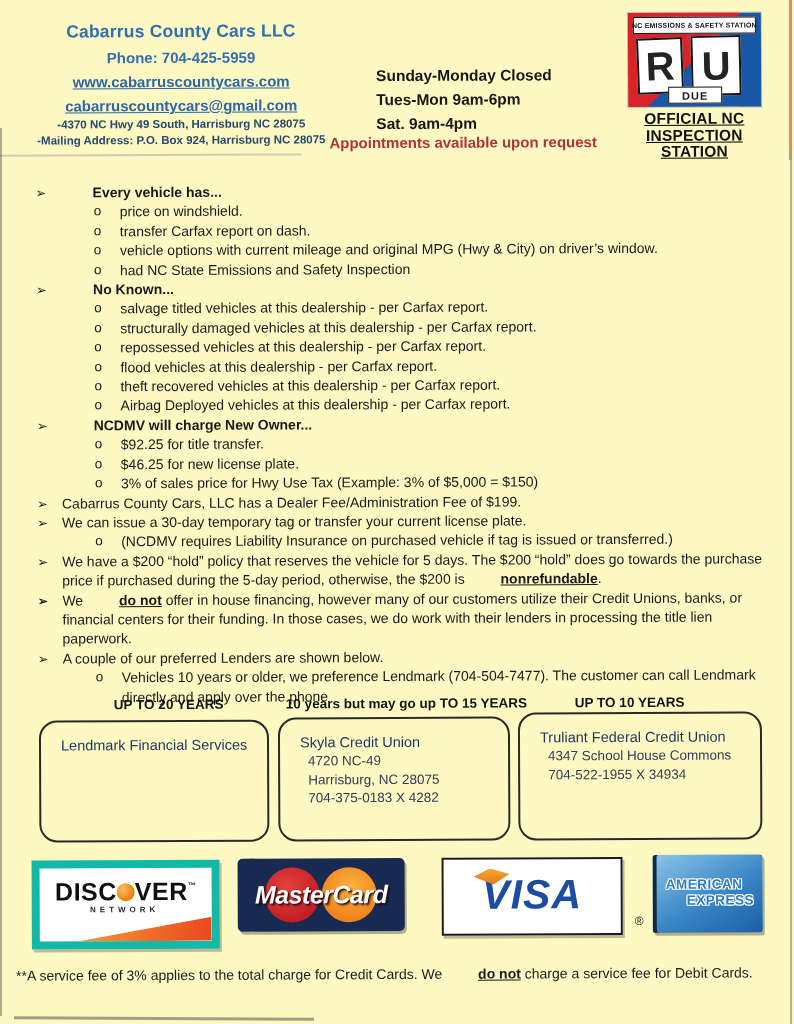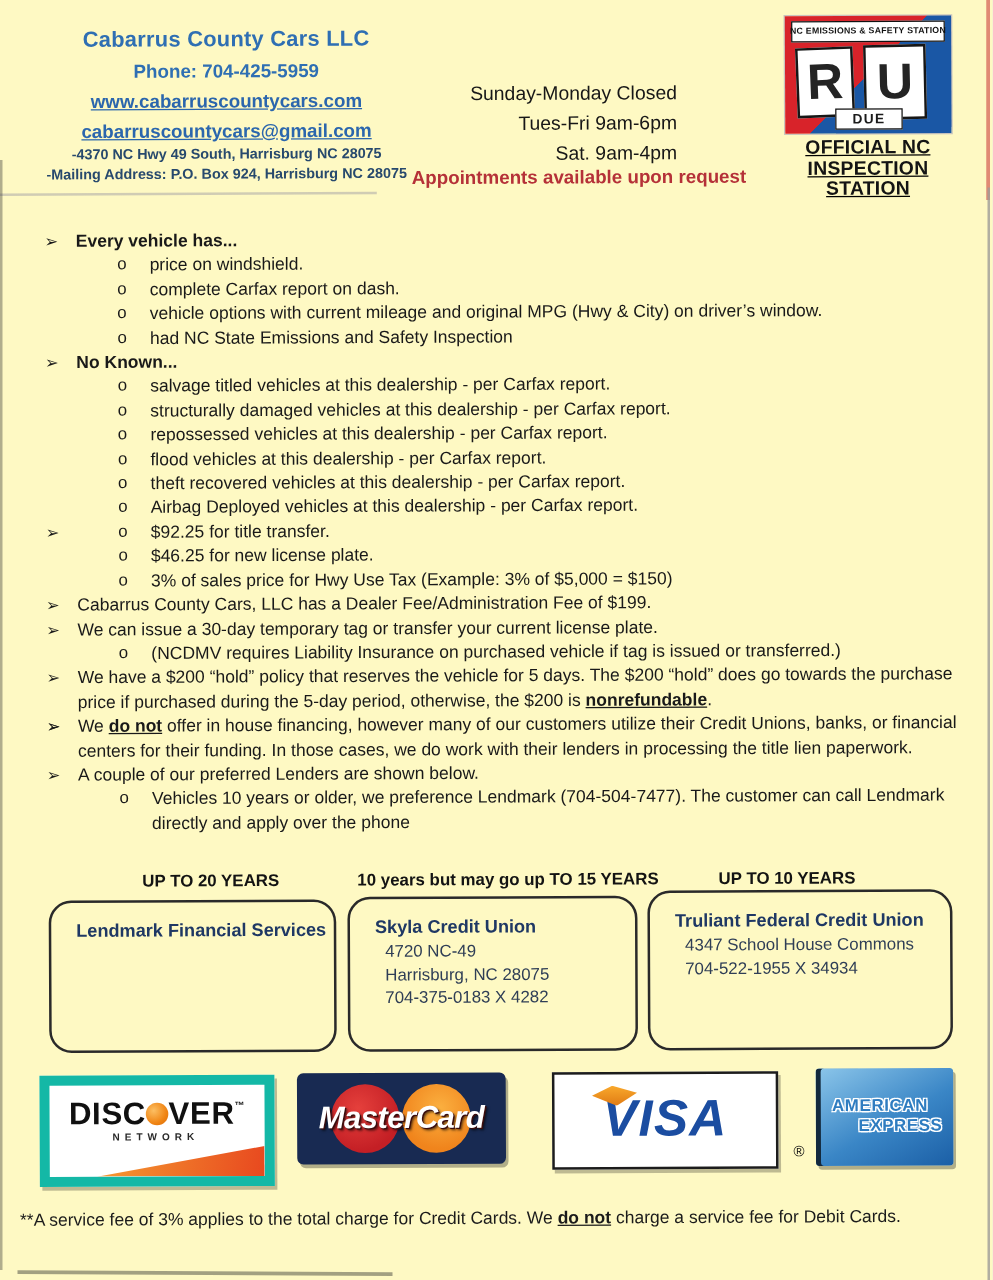--- a/index.html
+++ b/index.html
@@ -9,21 +9,21 @@
 
   
   .hdr-left{position:absolute;left:18px;top:20px;width:330px;text-align:center;}
   .company{font-size:17.5px;font-weight:bold;color:#2f6fb3;letter-spacing:.2px;}
   .phone{font-size:15px;font-weight:bold;color:#2f6fb3;margin-top:7px;}
   .weblink{display:block;font-size:15px;font-weight:bold;color:#2b66ad;text-decoration:underline;margin-top:7px;}
   .addr{font-size:11.5px;font-weight:bold;color:#27496d;margin-top:4px;}
   .hdr-underline{position:absolute;left:0;top:153px;width:303px;height:2px;background:#b7b3ac;opacity:.65;}
 
   .hours{position:absolute;left:378px;top:64px;}
-  .hours div{font-size:15.5px;font-weight:normal;color:#171717;line-height:24px;text-align:right;}
+  .hours div{font-size:15.5px;font-weight:bold;color:#171717;line-height:24px;}
   .appts{position:absolute;left:331px;top:134px;font-size:15px;font-weight:bold;color:#b53138;}
 
   
   .ru-logo{position:absolute;left:630px;top:14px;width:133px;height:94px;
     background:linear-gradient(135deg,#d8232a 50%,#1a57a5 50%);box-shadow:0 0 0 1px #c9c4bd;}
   .ru-banner{position:absolute;left:5px;top:4px;right:5px;height:15px;background:#fff;border:1px solid #111;
     display:flex;align-items:center;justify-content:center;font-size:7px;font-weight:bold;color:#111;letter-spacing:.2px;white-space:nowrap;}
   .ru-letter{position:absolute;width:42px;height:52px;background:#fff;border:2px solid #161616;
     display:flex;align-items:center;justify-content:center;font-size:40px;font-weight:900;color:#242424;
     font-family:"Liberation Sans",sans-serif;}
@@ -35,31 +35,31 @@
   .ru-caption div{font-size:15.5px;font-weight:900;color:#141414;line-height:16.5px;letter-spacing:.2px;}
 
   
   #policy-list{position:absolute;left:30px;top:182px;width:744px;}
   .li{position:relative;font-size:14px;color:#191919;line-height:19.4px;}
   .li.l1{padding-left:32px;}
   .li.l2{padding-left:91px;}
   .li .bullet{position:absolute;font-weight:normal;}
   .li.l1 .bullet{left:7px;top:0;font-size:13px;}
   .li.l2 .bullet{left:65px;top:-1px;font-size:13.5px;}
-  .b{font-weight:bold;}
+  .b{font-weight:bold;margin-left:32px;}
   .u{text-decoration:underline;}
 
   
   .col-hdr{position:absolute;top:696px;font-size:13.5px;font-weight:bold;color:#131313;}
   .ch0{left:113px;} .ch1{left:285px;} .ch2{left:574px;}
   .lender-box{position:absolute;border:2.5px solid #2a2a2a;border-radius:18px;background:transparent;}
   .bx0{left:38px;top:719px;width:226px;height:118px;}
   .bx1{left:277px;top:717px;width:228px;height:120px;}
   .bx2{left:517px;top:713px;width:240px;height:124px;}
-  .lender-name{display:block;margin:15px 0 2px 20px;font-size:14.5px;font-weight:bold;color:#1f3864;}
+  .lender-name{display:block;margin:15px 0 2px 20px;font-size:14.5px;font-weight:normal;color:#1f3864;}
   .lender-lines div{margin-left:28px;font-size:13.5px;color:#2f3e56;line-height:18.5px;}
 
   
   .card{position:absolute;overflow:hidden;}
   .discover{left:30px;top:859px;width:172px;height:73px;background:#fff;border:8px solid #14b8a6;box-shadow:2px 3px 0 rgba(0,0,0,.25);}
   .disc-word{position:absolute;left:0;right:0;top:9px;text-align:center;font-size:25px;font-weight:900;color:#101010;letter-spacing:.5px;white-space:nowrap;}
   .disc-o{display:inline-block;width:18px;height:18px;border-radius:50%;vertical-align:-1px;
     background:radial-gradient(circle at 35% 35%,#fcbf63,#f08514 60%,#d96a07);}
   .disc-tm{font-size:8px;vertical-align:12px;}
   .disc-sub{position:absolute;left:0;right:26px;top:37px;text-align:center;font-size:8px;font-weight:bold;letter-spacing:4px;color:#2a2a2a;padding-left:24px;}
@@ -107,51 +107,51 @@
       <div class="phone">Phone:  704-425-5959</div>
       <span class="weblink">www.cabarruscountycars.com</span>
       <span class="weblink">cabarruscountycars@gmail.com</span>
       <div class="addr">-4370 NC Hwy 49 South, Harrisburg NC 28075</div>
       <div class="addr">-Mailing Address:  P.O. Box 924, Harrisburg NC 28075</div>
     </div>
     <div class="hdr-underline"></div>
 
     <div class="hours">
       <div>Sunday-Monday Closed</div>
-      <div>Tues-Fri 9am-6pm</div>
+      <div>Tues-Mon 9am-6pm</div>
       <div>Sat. 9am-4pm</div>
     </div>
     <div class="appts">Appointments available upon request</div>
 
     <div class="ru-logo">
       <div class="ru-banner">NC EMISSIONS &amp; SAFETY STATION</div>
       <div class="ru-letter ru-r">R</div>
       <div class="ru-letter ru-u">U</div>
       <div class="ru-due">DUE</div>
     </div>
     <div class="ru-caption">
       <div>OFFICIAL NC</div>
       <div>INSPECTION</div>
       <div>STATION</div>
     </div>
 
     <div id="policy-list">
         <div class="li l1"><span class="bullet">➢</span><span class="b">Every vehicle has...</span></div>
         <div class="li l2"><span class="bullet">o</span><span>price on windshield.</span></div>
-        <div class="li l2"><span class="bullet">o</span><span>complete Carfax report on dash.</span></div>
+        <div class="li l2"><span class="bullet">o</span><span>transfer Carfax report on dash.</span></div>
         <div class="li l2"><span class="bullet">o</span><span>vehicle options with current mileage and original MPG (Hwy &amp; City) on driver’s window.</span></div>
         <div class="li l2"><span class="bullet">o</span><span>had NC State Emissions and Safety Inspection</span></div>
         <div class="li l1"><span class="bullet">➢</span><span class="b">No Known...</span></div>
         <div class="li l2"><span class="bullet">o</span><span>salvage titled vehicles at this dealership - per Carfax report.</span></div>
         <div class="li l2"><span class="bullet">o</span><span>structurally damaged vehicles at this dealership - per Carfax report.</span></div>
         <div class="li l2"><span class="bullet">o</span><span>repossessed vehicles at this dealership - per Carfax report.</span></div>
         <div class="li l2"><span class="bullet">o</span><span>flood vehicles at this dealership - per Carfax report.</span></div>
         <div class="li l2"><span class="bullet">o</span><span>theft recovered vehicles at this dealership - per Carfax report.</span></div>
         <div class="li l2"><span class="bullet">o</span><span>Airbag Deployed vehicles at this dealership - per Carfax report.</span></div>
-        <div class="li l1"><span class="bullet">➢</span></div>
+        <div class="li l1"><span class="bullet">➢</span><span class="b">NCDMV will charge New Owner...</span></div>
         <div class="li l2"><span class="bullet">o</span><span>$92.25 for title transfer.</span></div>
         <div class="li l2"><span class="bullet">o</span><span>$46.25 for new license plate.</span></div>
         <div class="li l2"><span class="bullet">o</span><span>3% of sales price for Hwy Use Tax (Example: 3% of $5,000 = $150)</span></div>
         <div class="li l1"><span class="bullet">➢</span><span>Cabarrus County Cars, LLC has a Dealer Fee/Administration Fee of $199.</span></div>
         <div class="li l1"><span class="bullet">➢</span><span>We can issue a 30-day temporary tag or transfer your current license plate.</span></div>
         <div class="li l2"><span class="bullet">o</span><span>(NCDMV requires Liability Insurance on purchased vehicle if tag is issued or transferred.)</span></div>
         <div class="li l1"><span class="bullet">➢</span><span>We have a $200 “hold” policy that reserves the vehicle for 5 days. The $200 “hold” does go towards the purchase price if purchased during the 5-day period, otherwise, the $200 is </span><span class="b u">nonrefundable</span><span>.</span></div>
         <div class="li l1"><span class="bullet">➢</span></div>
         <div class="li l1"><span class="bullet">➢</span><span>We </span><span class="b u">do not</span><span> offer in house financing, however many of our customers utilize their Credit Unions, banks, or financial centers for their funding. In those cases, we do work with their lenders in processing the title lien paperwork.</span></div>
         <div class="li l1"><span class="bullet">➢</span><span>A couple of our preferred Lenders are shown below.</span></div>

